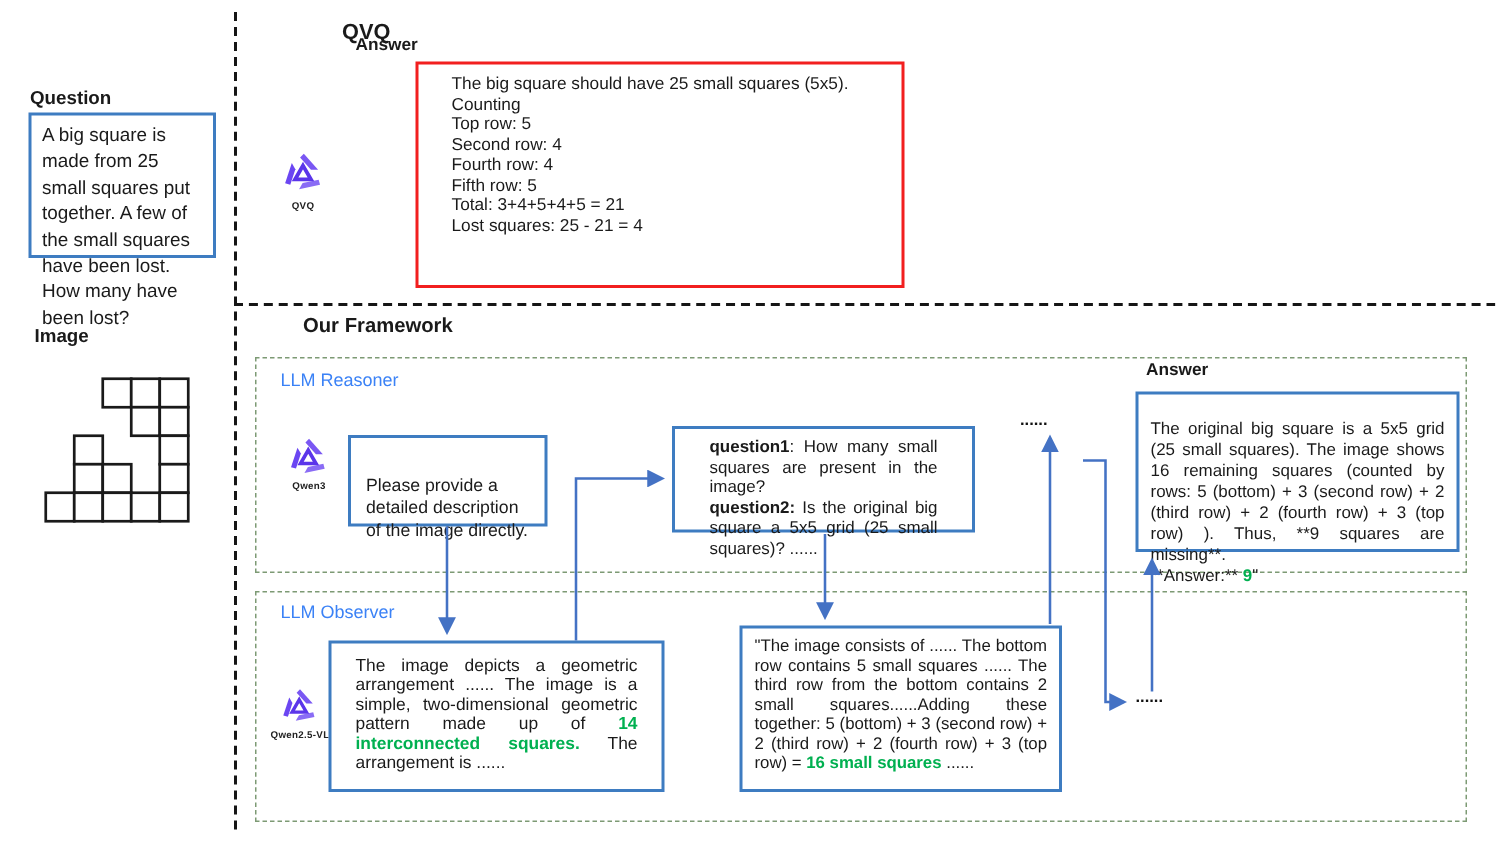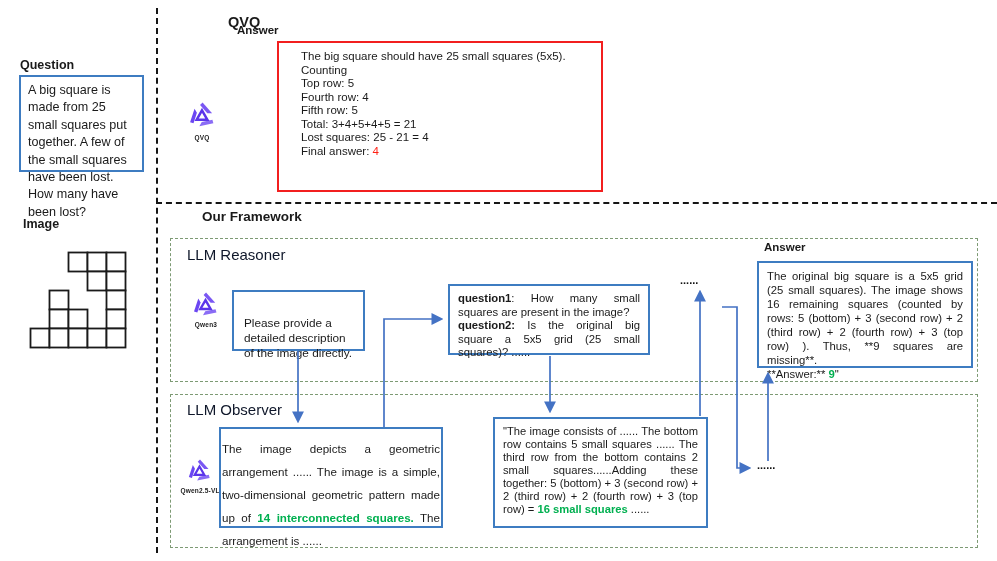--- a/index.html
+++ b/index.html
@@ -6,21 +6,21 @@
   #canvas{
     position:relative;width:997px;height:561px;background:#fff;overflow:hidden;
     font-family:"Liberation Sans",sans-serif;color:#1a1a1a;
   }
   .abs{position:absolute;}
   .box{box-sizing:border-box;position:absolute;background:#fff;}
   .blue-box{border:2.5px solid #3e7cc1;}
   .red-box{border:2.5px solid #f21f1f;}
   .dash-group{box-sizing:border-box;position:absolute;border:1.8px dashed #7d9a74;background:transparent;}
   .section-label{font-weight:bold;}
-  .group-label{font-size:15px;color:#0f172a;}
+  .group-label{font-size:12px;color:#3b82f6;}
   .model-label{font-weight:bold;font-size:6.5px;color:#222;text-align:center;letter-spacing:0.2px;}
   .vdash{position:absolute;border-left:2.5px dashed #151515;width:0;}
   .hdash{position:absolute;border-top:2.5px dashed #151515;height:0;}
   .jtext{text-align:justify;}
   .hl-green{color:#00b050;font-weight:bold;}
   .hl-red{color:#ff1f13;}
   .qlabel{font-weight:bold;}
   svg.overlay{position:absolute;left:0;top:0;pointer-events:none;}
   .ellipsis{font-weight:bold;color:#111;}
 </style>
@@ -73,63 +73,63 @@
 
   <svg class="abs" style="left:188px;top:102px;" width="28" height="28" viewBox="0 0 100 100">
       <use href="#qwen-logo"></use>
     </svg>
   <div class="abs model-label" style="left:186px;top:134px;width:32px;">QVQ</div>
 
   <div class="abs section-label" style="left:237px;top:24px;font-size:11.5px;">Answer</div>
   <div class="box red-box" style="left:232px;top:41px;width:326px;height:151px;padding:7px 22px 0 22px;font-size:11.5px;line-height:13.5px;margin-left:45px;">
     <div>The big square should have 25 small squares (5x5). Counting</div>
     <div>Top row: 5</div>
+    <div>Second row: 4</div>
     <div>Fourth row: 4</div>
     <div>Fifth row: 5</div>
     <div>Total: 3+4+5+4+5 = 21</div>
     <div>Lost squares: 25 - 21 = 4</div>
-    <div><span>Final answer: </span><span class="hl-red">4</span></div>
   </div>
 
   <div class="abs section-label" style="left:202px;top:209px;font-size:13.5px;">Our Framework</div>
 
   <div class="dash-group" style="left:170px;top:238px;width:808px;height:144px;"></div>
   <div class="abs group-label" style="left:187px;top:246px;">LLM Reasoner</div>
 
   <svg class="abs" style="left:192px;top:292px;" width="27" height="27" viewBox="0 0 100 100">
       <use href="#qwen-logo"></use>
     </svg>
   <div class="abs model-label" style="left:186px;top:321px;width:40px;">Qwen3</div>
 
   <div class="box blue-box" style="left:232px;top:290px;width:133px;height:61px;padding:24px 10px;font-size:11.8px;line-height:15px;">
     <span>Please provide a detailed description of the image directly.</span>
   </div>
 
-  <div class="box blue-box jtext" style="left:448px;top:284px;width:202px;height:71px;padding:6px 8px;font-size:11.3px;line-height:13.6px;">
+  <div class="box blue-box jtext" style="left:448px;top:284px;width:202px;height:71px;padding:6px 23px;font-size:11.3px;line-height:13.6px;">
     <div><span class="qlabel">question1</span><span>: How many small squares are present in the image?</span></div>
     <div><span class="qlabel">question2:</span><span> Is the original big square a 5x5 grid (25 small squares)? ......</span></div>
   </div>
 
   <div class="abs ellipsis" style="left:680px;top:274px;font-size:11px;">......</div>
 
   <div class="abs section-label" style="left:764px;top:241px;font-size:11.5px;">Answer</div>
-  <div class="box blue-box jtext" style="left:757px;top:261px;width:216px;height:107px;padding:6px 8px;font-size:11.3px;line-height:14px;">
+  <div class="box blue-box jtext" style="left:757px;top:261px;width:216px;height:107px;padding:16px 8px;font-size:11.3px;line-height:14px;">
     <span>The original big square is a 5x5 grid (25 small squares). The image shows 16 remaining squares (counted by rows: 5 (bottom) + 3 (second row) + 2 (third row) + 2 (fourth row) + 3 (top row) ).  Thus, **9 squares are missing**.</span>
     <div><span>**Answer:** </span><span class="hl-green">9</span><span>"</span></div>
   </div>
 
   <div class="dash-group" style="left:170px;top:394px;width:808px;height:154px;"></div>
   <div class="abs group-label" style="left:187px;top:401px;">LLM Observer</div>
 
   <svg class="abs" style="left:187px;top:459px;" width="25" height="25" viewBox="0 0 100 100">
       <use href="#qwen-logo"></use>
     </svg>
   <div class="abs model-label" style="left:175px;top:487px;width:50px;">Qwen2.5-VL</div>
 
-  <div class="box blue-box jtext" style="left:219px;top:427px;width:224px;height:101px;padding:8px 1px;font-size:11.6px;line-height:23px;">
+  <div class="box blue-box jtext" style="left:219px;top:427px;width:224px;height:101px;padding:8px 16px;font-size:11.6px;line-height:13px;">
     <span>The image depicts a geometric arrangement ...... The image is a simple, two-dimensional geometric pattern made up of </span><span class="hl-green">14 interconnected squares.</span><span> The arrangement is ......</span>
   </div>
 
   <div class="box blue-box jtext" style="left:493px;top:417px;width:215px;height:111px;padding:6px 8px;font-size:11.2px;line-height:13px;">
     <span>"The image consists of ...... The bottom row contains 5 small squares ...... The third row from the bottom contains 2 small squares......Adding these together: 5 (bottom) + 3 (second row) + 2 (third row) + 2 (fourth row) + 3 (top row) = </span><span class="hl-green">16 small squares</span><span> ......</span>
   </div>
 
   <div class="abs ellipsis" style="left:757px;top:459px;font-size:11px;">......</div>
 
   <svg class="overlay" width="997" height="561" viewBox="0 0 997 561">

